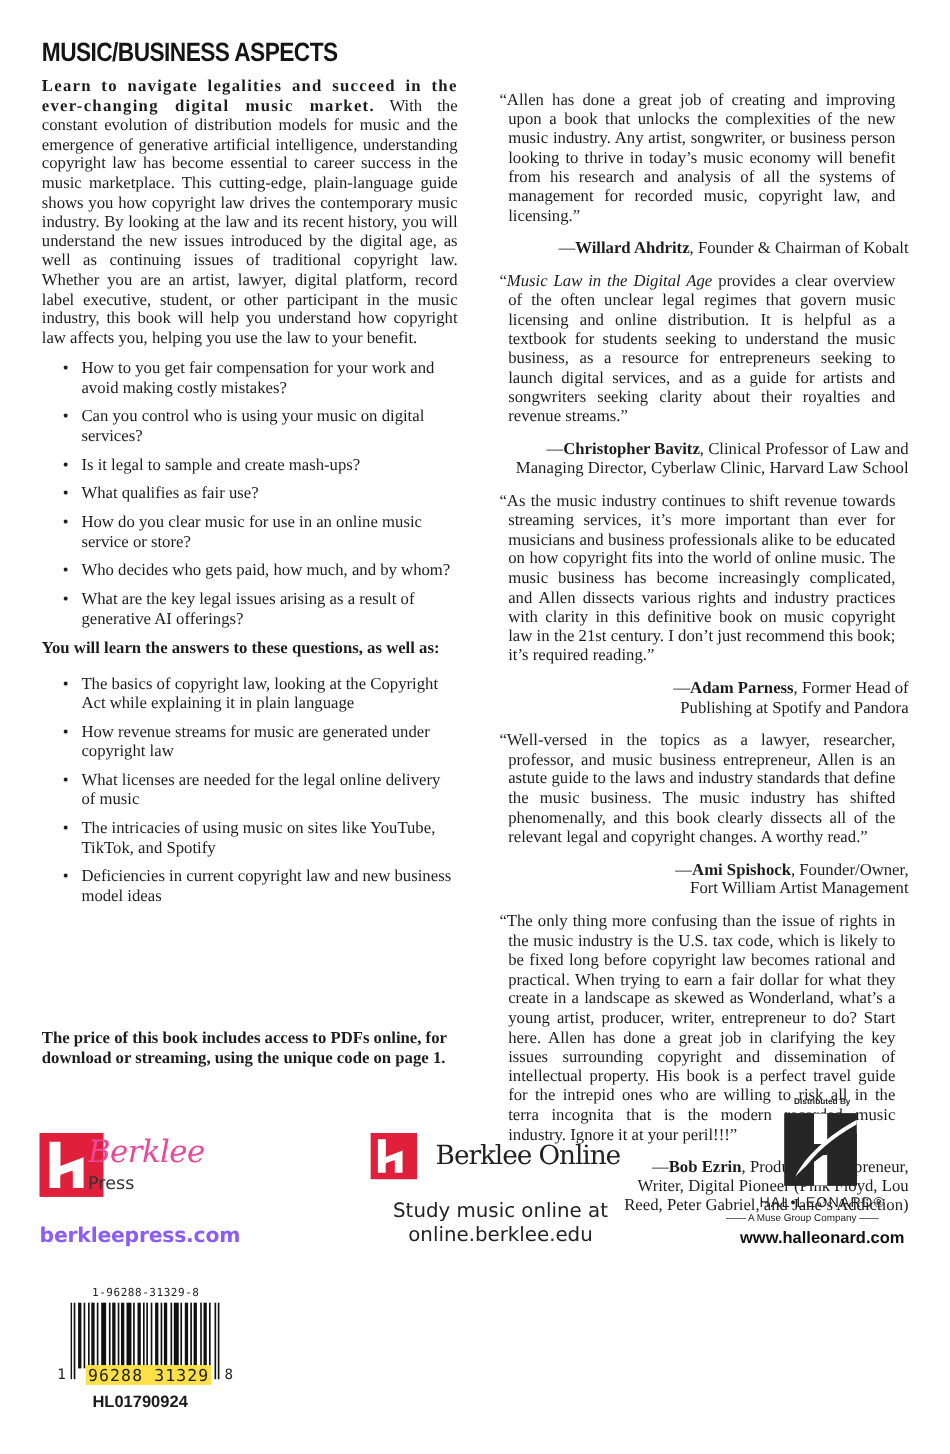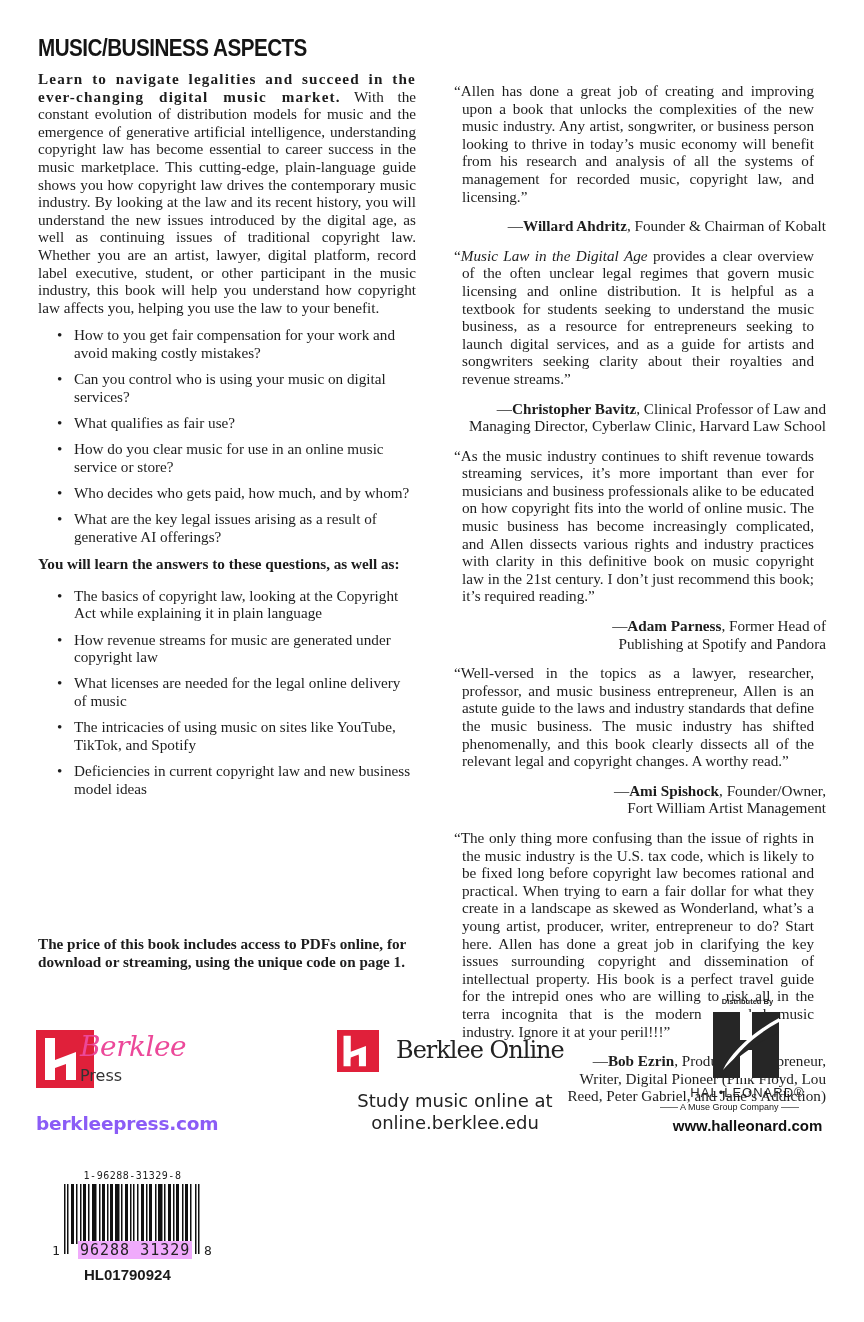--- a/index.html
+++ b/index.html
@@ -54,35 +54,36 @@
   .hl-mark { position: absolute; left: 713px; top: 1012px; width: 66px; height: 66px; background: #262626; overflow: hidden; }
   .hl-name { position: absolute; left: 660px; top: 1085px; width: 175px; text-align: center; font-family: "Liberation Sans", sans-serif; font-size: 13px; letter-spacing: 1px; color: #222; }
   .hl-company { position: absolute; left: 660px; top: 1102px; width: 175px; font-family: "Liberation Sans", sans-serif; font-size: 9px; color: #222; }
   .hl-url { position: absolute; left: 660px; top: 1117px; width: 175px; text-align: center; font-family: "Liberation Sans", sans-serif; font-weight: bold; font-size: 15px; color: #111; }
 
   .barcode { position: absolute; left: 50px; top: 1170px; width: 165px; }
   .isbn-top { text-align: center; font-family: "DejaVu Sans Mono", monospace; font-size: 10px; letter-spacing: 0.5px; color: #222; }
   .bars { position: relative; height: 62px; margin: 3px 0 0 14px; width: 138px; }
   .bars svg { display: block; }
   .digit-first { position: absolute; left: 52px; top: 1243px; font-family: "DejaVu Sans Mono", monospace; font-size: 13px; color: #222; }
-  .digit-main { position: absolute; left: 78px; top: 1241px; font-family: "DejaVu Sans Mono", monospace; font-size: 15px; letter-spacing: 1px; color: #222; background: #f0abfc; padding: 0 2px; }
+  .digit-main { position: absolute; left: 78px; top: 1241px; font-family: "DejaVu Sans Mono", monospace; font-size: 15px; letter-spacing: 1px; color: #222; background: #fde047; padding: 0 2px; }
   .digit-last { position: absolute; left: 204px; top: 1243px; font-family: "DejaVu Sans Mono", monospace; font-size: 13px; color: #222; }
   .hl-code { position: absolute; left: 84px; top: 1266px; font-family: "Liberation Sans", sans-serif; font-weight: bold; font-size: 15px; color: #1a1a1a; }
 </style>
 </head>
 <body>
 
 <div class="heading">MUSIC/BUSINESS ASPECTS</div>
 
 <div class="left-col">
   <p class="intro"><span class="lead">Learn to navigate legalities and succeed in the ever-changing digital music market.</span><span> With the constant evolution of distribution models for music and the emergence of generative artificial intelligence, understanding copyright law has become essential to career success in the music marketplace. This cutting-edge, plain-language guide shows you how copyright law drives the contemporary music industry. By looking at the law and its recent history, you will understand the new issues introduced by the digital age, as well as continuing issues of traditional copyright law. Whether you are an artist, lawyer, digital platform, record label executive, student, or other participant in the music industry, this book will help you understand how copyright law affects you, helping you use the law to your benefit.</span></p>
 
   <ul class="bullets">
     <li>How to you get fair compensation for your work and avoid making costly mistakes?</li>
     <li>Can you control who is using your music on digital services?</li>
+    <li>Is it legal to sample and create mash-ups?</li>
     <li>What qualifies as fair use?</li>
     <li>How do you clear music for use in an online music service or store?</li>
     <li>Who decides who gets paid, how much, and by whom?</li>
     <li>What are the key legal issues arising as a result of generative AI offerings?</li>
   </ul>
 
   <p class="subhead">You will learn the answers to these questions, as well as:</p>
 
   <ul class="bullets" style="margin-top:14px;">
     <li>The basics of copyright law, looking at the Copyright Act while explaining it in plain language</li>

